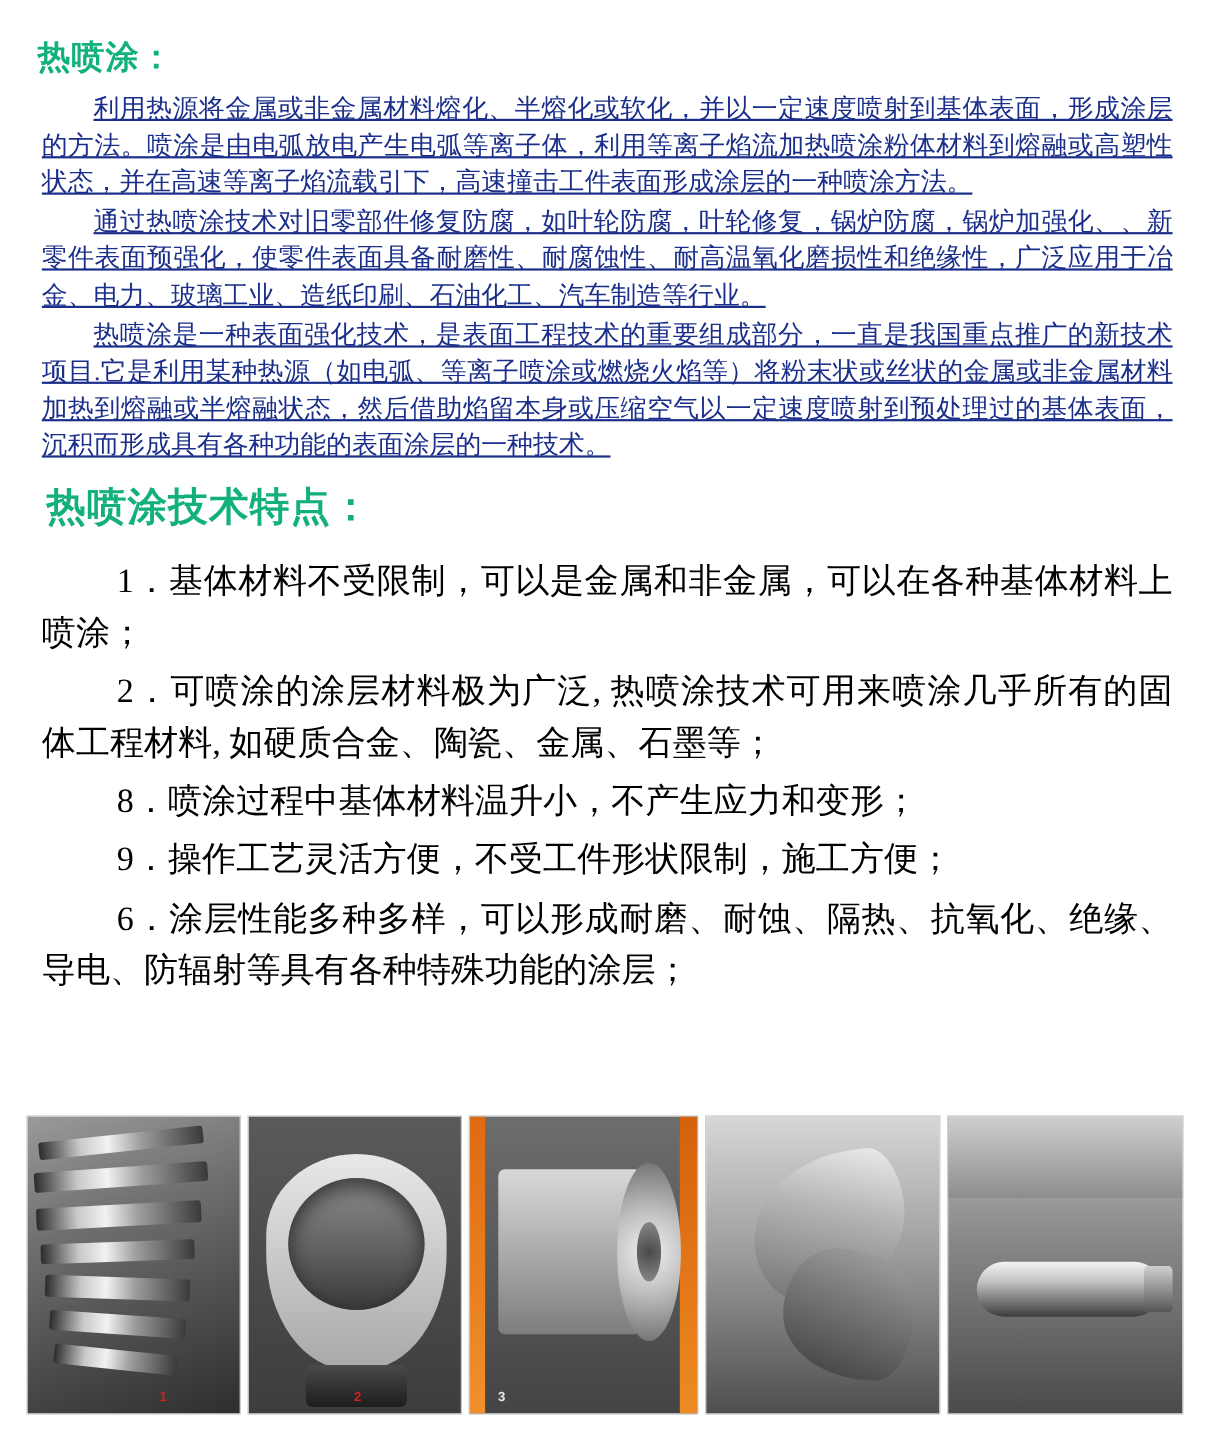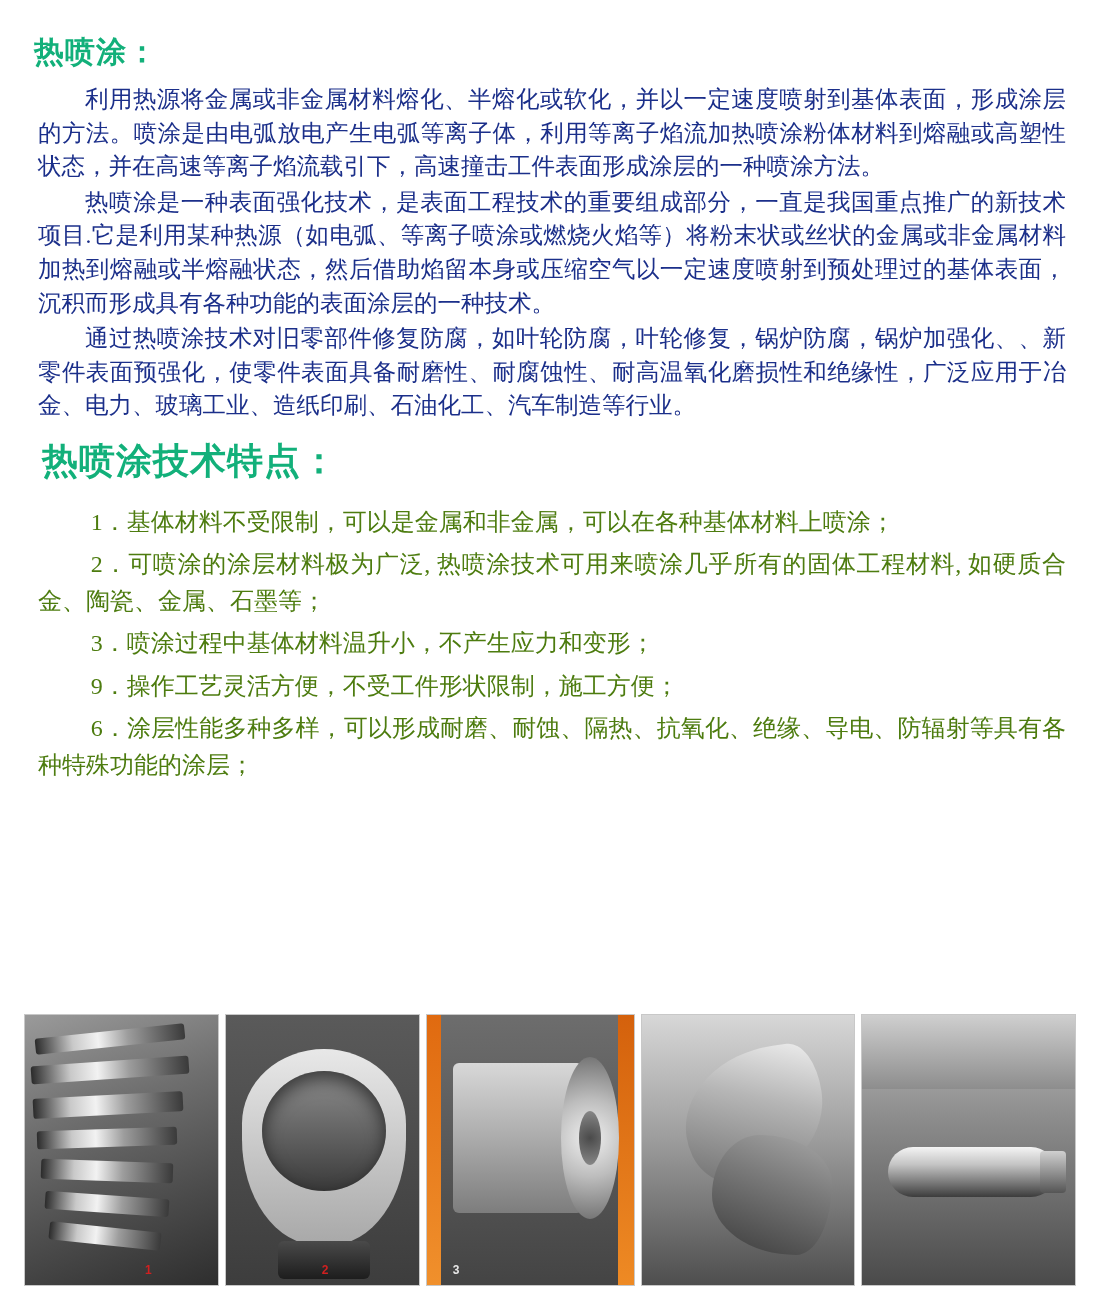--- a/index.html
+++ b/index.html
@@ -36,30 +36,31 @@
   }
   .para {
     font-size: 23.5px;
     line-height: 1.43;
     text-align: justify;
     text-justify: inter-ideograph;
     text-indent: 2em;
     margin: 0 0 2px 0;
     color: #1b2f8a;
     padding: 0 6px 0 10px;
+    text-decoration: underline;
   }
   .feature-list {
     list-style: none;
     margin: 0;
     padding: 0 6px 0 10px;
   }
   .feature-item {
-    font-size: 24px;
+    font-size: 31px;
     line-height: 1.52;
-    color: #4d7c0f;
+    color: #000000;
     text-align: justify;
     text-justify: inter-ideograph;
     text-indent: 2.2em;
     margin-bottom: 6px;
   }
   .gallery {
     position: absolute;
     left: 24px;
     top: 1014px;
     width: 1052px;
@@ -209,29 +210,29 @@
   }
 </style>
 </head>
 <body>
 
 <div class="page">
 
   <h1 class="heading heading-1">热喷涂：</h1>
 
   <p class="para">利用热源将金属或非金属材料熔化、半熔化或软化，并以一定速度喷射到基体表面，形成涂层的方法。喷涂是由电弧放电产生电弧等离子体，利用等离子焰流加热喷涂粉体材料到熔融或高塑性状态，并在高速等离子焰流载引下，高速撞击工件表面形成涂层的一种喷涂方法。</p>
+  <p class="para">通过热喷涂技术对旧零部件修复防腐，如叶轮防腐，叶轮修复，锅炉防腐，锅炉加强化、、新零件表面预强化，使零件表面具备耐磨性、耐腐蚀性、耐高温氧化磨损性和绝缘性，广泛应用于冶金、电力、玻璃工业、造纸印刷、石油化工、汽车制造等行业。</p>
   <p class="para">热喷涂是一种表面强化技术，是表面工程技术的重要组成部分，一直是我国重点推广的新技术项目.它是利用某种热源（如电弧、等离子喷涂或燃烧火焰等）将粉末状或丝状的金属或非金属材料加热到熔融或半熔融状态，然后借助焰留本身或压缩空气以一定速度喷射到预处理过的基体表面，沉积而形成具有各种功能的表面涂层的一种技术。</p>
-  <p class="para">通过热喷涂技术对旧零部件修复防腐，如叶轮防腐，叶轮修复，锅炉防腐，锅炉加强化、、新零件表面预强化，使零件表面具备耐磨性、耐腐蚀性、耐高温氧化磨损性和绝缘性，广泛应用于冶金、电力、玻璃工业、造纸印刷、石油化工、汽车制造等行业。</p>
 
   <h2 class="heading heading-2">热喷涂技术特点：</h2>
 
   <ul class="feature-list">
     <li class="feature-item">1．基体材料不受限制，可以是金属和非金属，可以在各种基体材料上喷涂；</li>
     <li class="feature-item">2．可喷涂的涂层材料极为广泛, 热喷涂技术可用来喷涂几乎所有的固体工程材料, 如硬质合金、陶瓷、金属、石墨等；</li>
-    <li class="feature-item">3．喷涂过程中基体材料温升小，不产生应力和变形；</li>
+    <li class="feature-item">8．喷涂过程中基体材料温升小，不产生应力和变形；</li>
     <li class="feature-item">9．操作工艺灵活方便，不受工件形状限制，施工方便；</li>
     <li class="feature-item">6．涂层性能多种多样，可以形成耐磨、耐蚀、隔热、抗氧化、绝缘、导电、防辐射等具有各种特殊功能的涂层；</li>
   </ul>
 
   <div class="gallery">
 
     <div class="photo p1">
       <div class="shaft" style="left:10px; top:16px; width:150px; height:16px; transform:rotate(-6deg);"></div>
       <div class="shaft" style="left:6px; top:46px; width:158px; height:18px; transform:rotate(-4deg);"></div>
       <div class="shaft" style="left:8px; top:80px; width:150px; height:20px; transform:rotate(-3deg);"></div>

